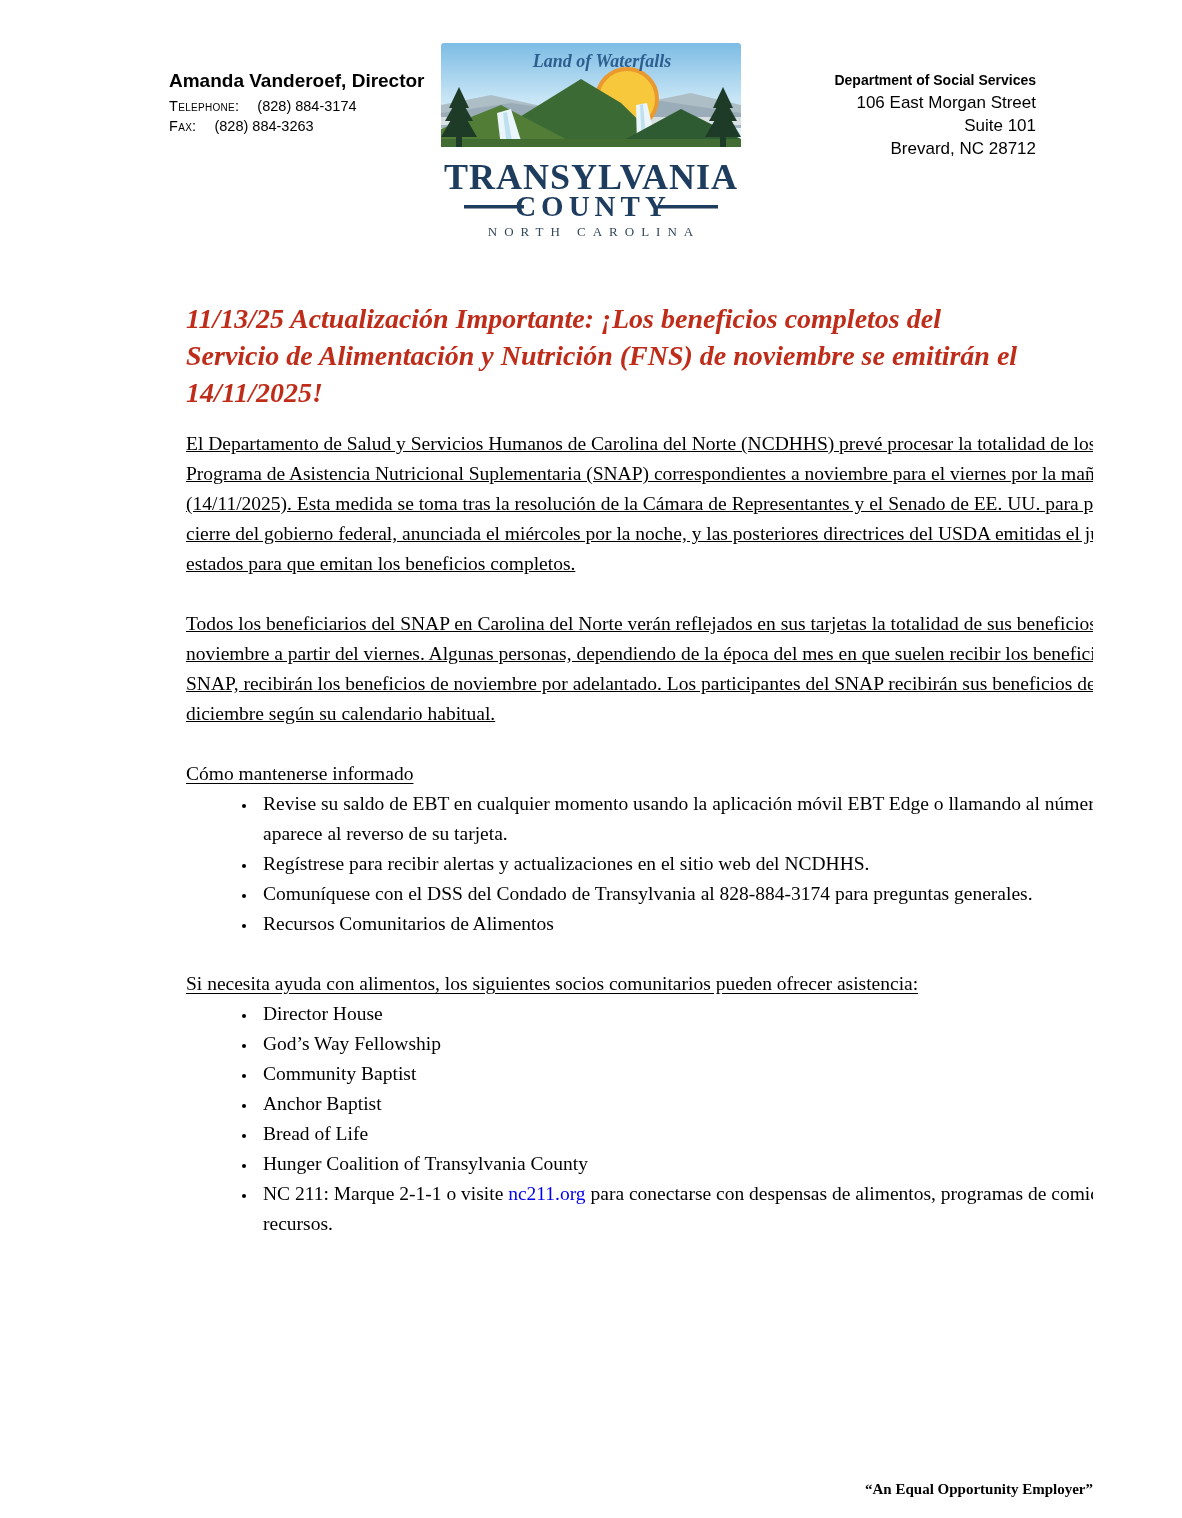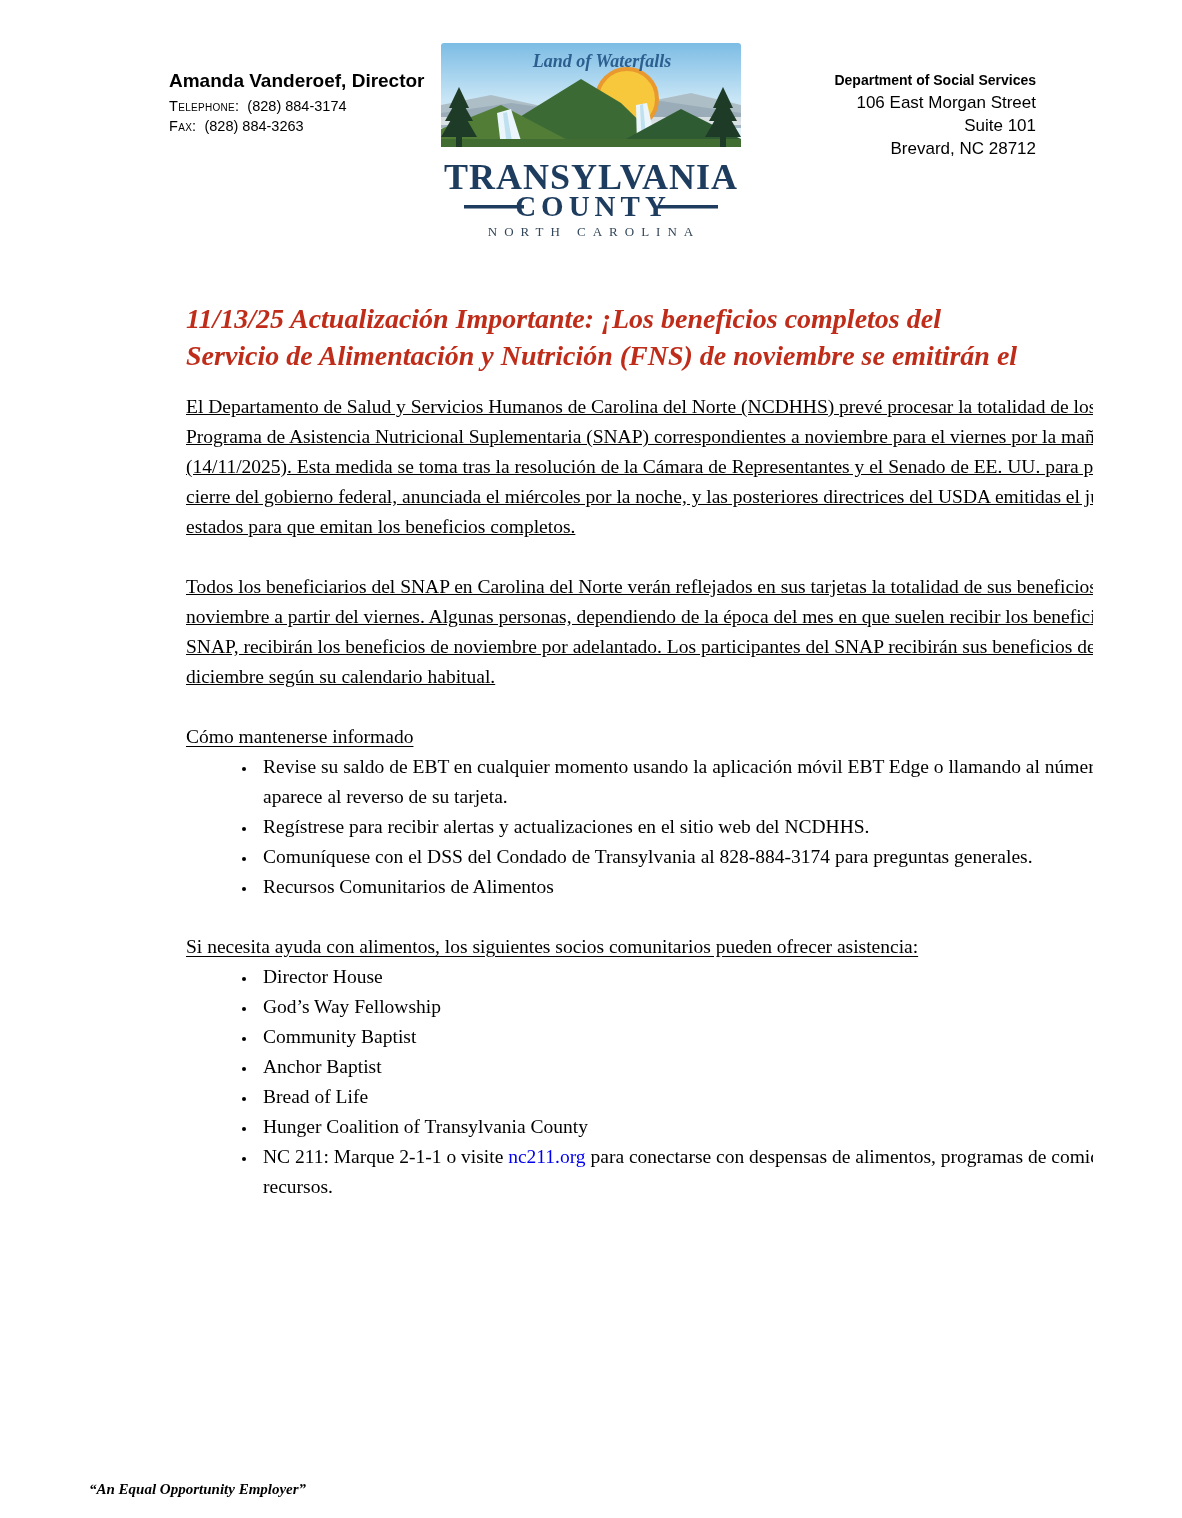--- a/index.html
+++ b/index.html
@@ -21,21 +21,21 @@
     left: 80px; top: 70px;
     font-family: "Liberation Sans", sans-serif;
     color: #000;
   }
   .lh-left .director {
     font-size: 19px; font-weight: bold; margin-bottom: 4px;
   }
   .contact-line {
     font-size: 14.5px; line-height: 20px;
   }
-  .sc-label { font-variant: small-caps; letter-spacing: 0.3px; margin-right: 8px; }
+  .sc-label { font-variant: small-caps; letter-spacing: 0.3px; margin-right: 18px; }
 
   .lh-logo {
     position: absolute;
     left: 50%; top: 42px;
     transform: translateX(-50%);
   }
 
   .lh-right {
     position: absolute;
     right: 57px; top: 72px;
@@ -94,24 +94,23 @@
   .doc-link {
     color: #0000ee;
     cursor: pointer;
   }
 
   
   .page-footer {
     position: absolute;
     bottom: 20px; left: 0;
     width: 100%;
-    text-align: left;
+    text-align: right;
     font-family: "Liberation Serif", serif;
     font-weight: bold;
-    font-style: italic;
     font-size: 15px;
     color: #000;
   }
 
   
   .logo-text { font-family: "Liberation Serif", serif; }
 </style>
 </head>
 <body>
 
@@ -190,20 +189,21 @@
       <div class="addr">Suite 101</div>
       <div class="addr">Brevard, NC 28712</div>
     </div>
   </header>
 
   <main class="content">
 
     <h1 class="doc-title">
       <div class="t-line">11/13/25 Actualización Importante: ¡Los beneficios completos del</div>
       <div class="t-line">Servicio de Alimentación y Nutrición (FNS) de noviembre se emitirán el</div>
+      <div class="t-line">14/11/2025!</div>
     </h1>
 
     <p class="body-par">El Departamento de Salud y Servicios Humanos de Carolina del Norte (NCDHHS) prevé procesar la totalidad de los pagos del Programa de Asistencia Nutricional Suplementaria (SNAP) correspondientes a noviembre para el viernes por la mañana (14/11/2025). Esta medida se toma tras la resolución de la Cámara de Representantes y el Senado de EE. UU. para poner fin al cierre del gobierno federal, anunciada el miércoles por la noche, y las posteriores directrices del USDA emitidas el jueves a los estados para que emitan los beneficios completos.</p>
     <p class="body-par">Todos los beneficiarios del SNAP en Carolina del Norte verán reflejados en sus tarjetas la totalidad de sus beneficios de noviembre a partir del viernes. Algunas personas, dependiendo de la época del mes en que suelen recibir los beneficios del SNAP, recibirán los beneficios de noviembre por adelantado. Los participantes del SNAP recibirán sus beneficios de diciembre según su calendario habitual.</p>
 
     <section>
       <div class="sec-heading">Cómo mantenerse informado</div>
       <ul class="bullet-list">
         <li>Revise su saldo de EBT en cualquier momento usando la aplicación móvil EBT Edge o llamando al número que aparece al reverso de su tarjeta.</li>
         <li>Regístrese para recibir alertas y actualizaciones en el sitio web del NCDHHS.</li>

